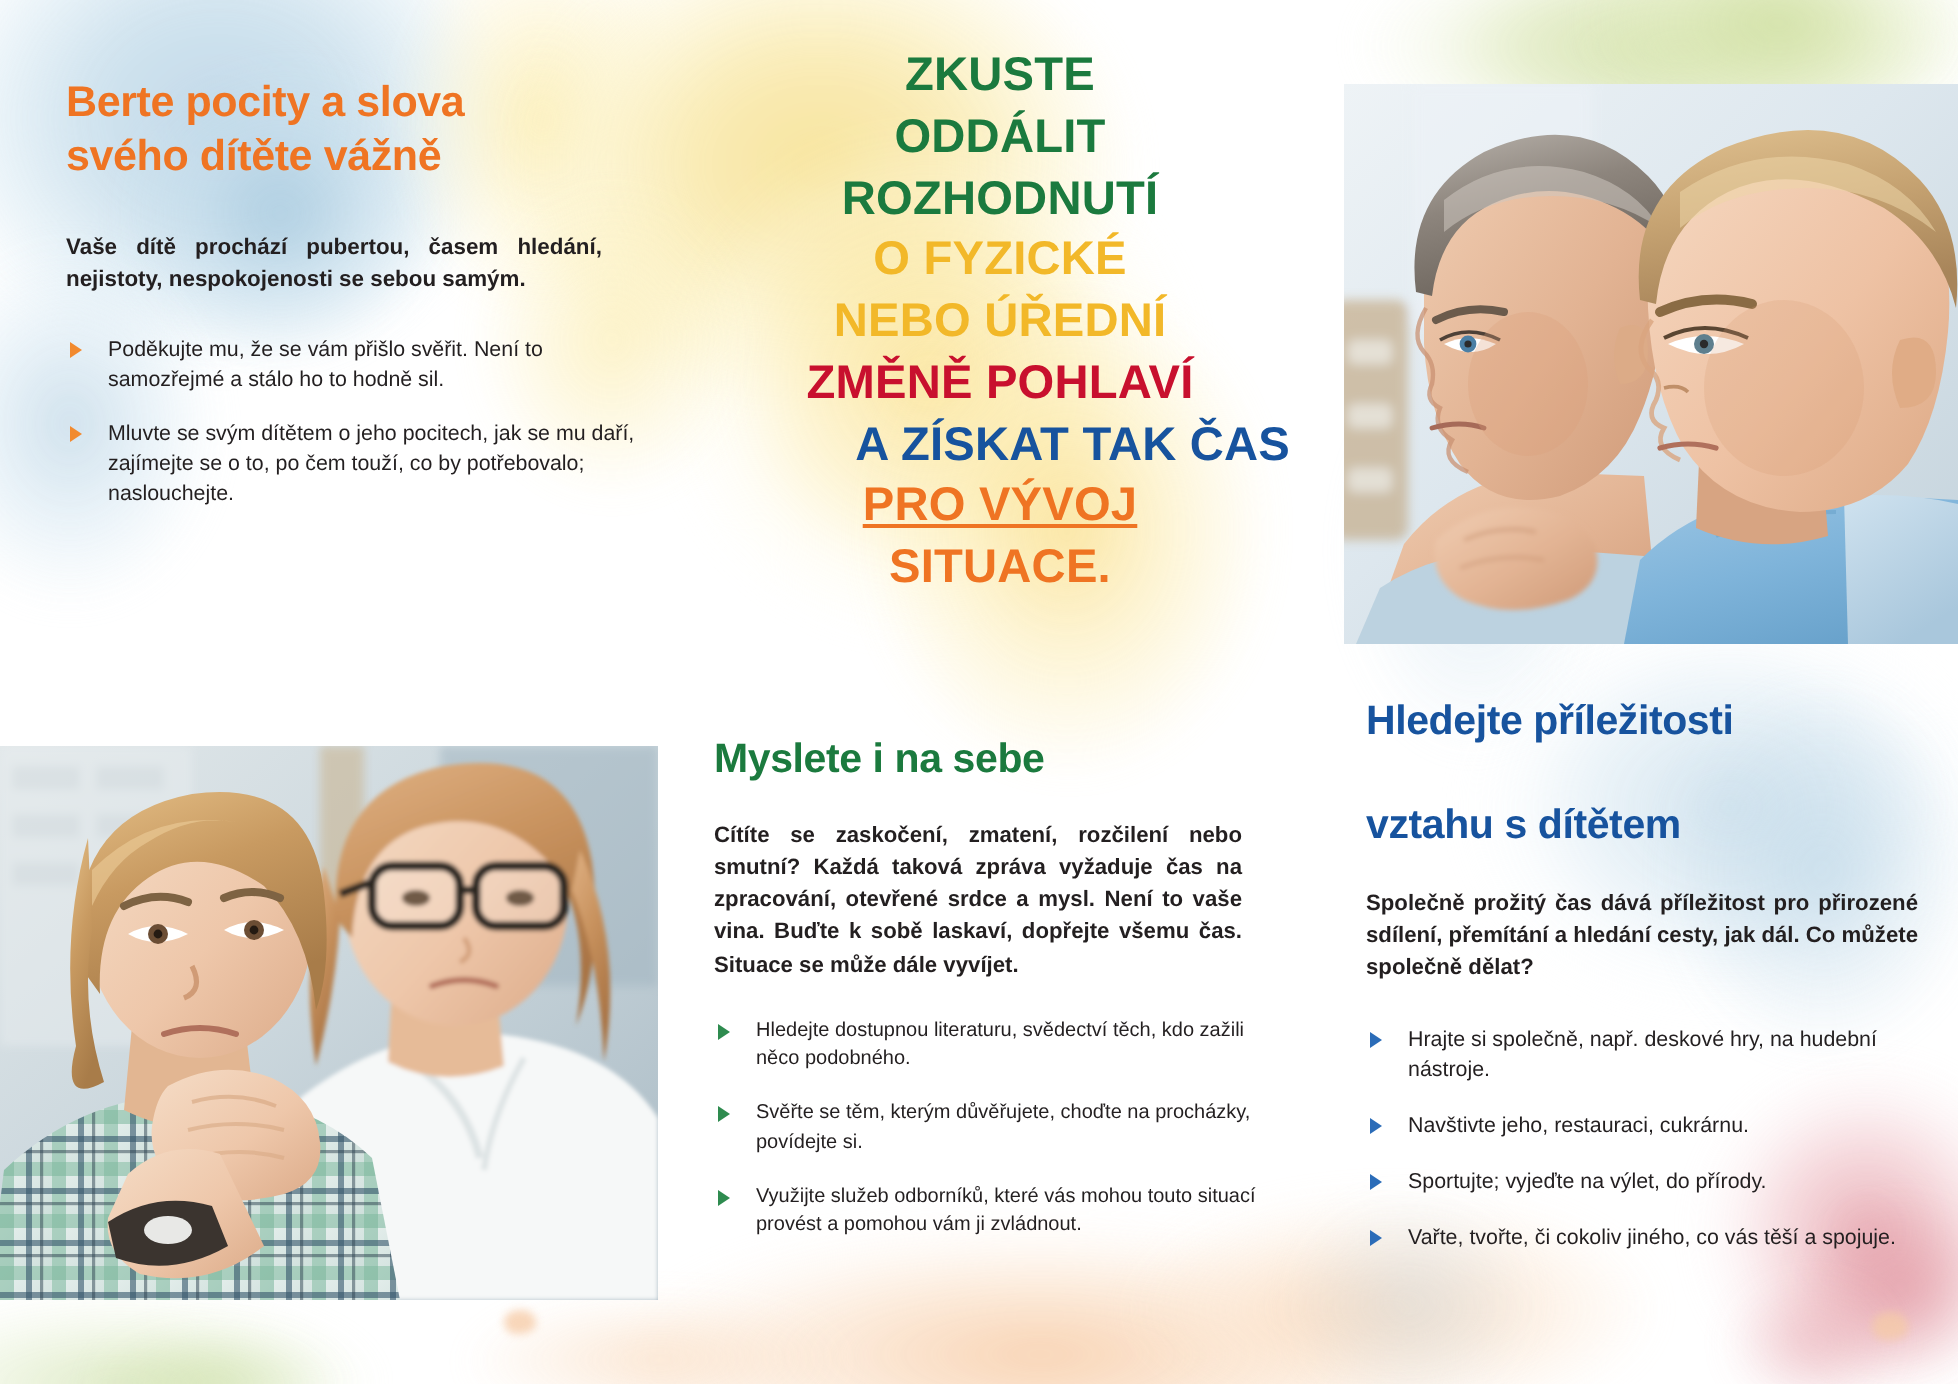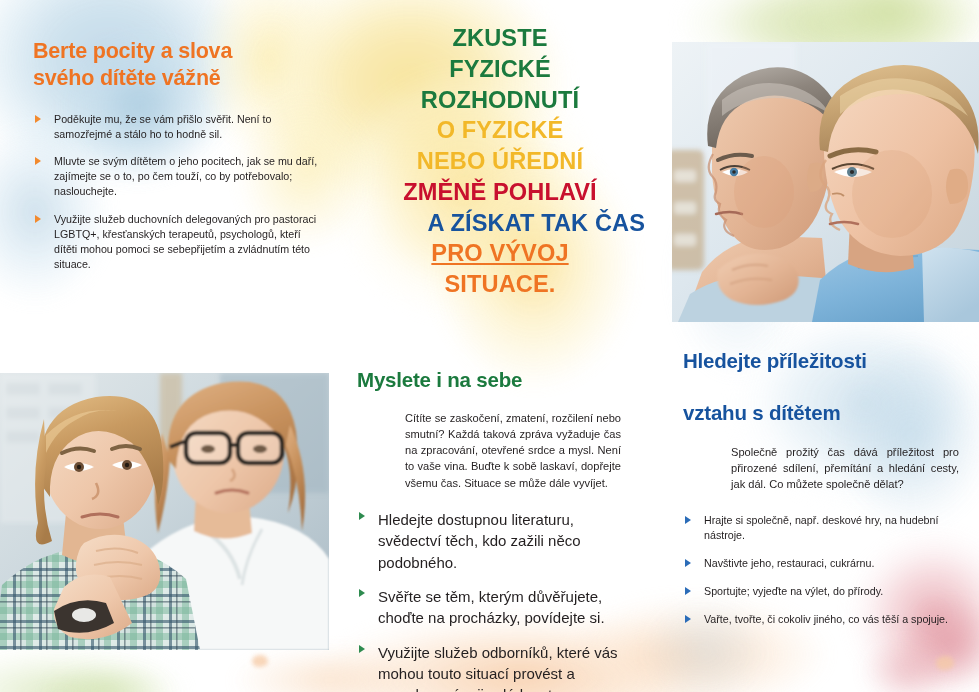--- a/index.html
+++ b/index.html
@@ -242,34 +242,33 @@
   .head-green {
     color: #1b7a3e;
     font-size: 20.5px;
     font-weight: bold;
     line-height: 1.2;
     letter-spacing: -0.2px;
   }
   .body-bold {
     color: #231f20;
     font-size: 11.1px;
-    font-weight: normal;
+    font-weight: bold;
     line-height: 1.47;
     margin-top: 17px;
     text-align: justify;
-    margin-left: 48px;
   }
   ul.bullets-green {
     list-style: none;
     margin-top: 18px;
   }
   ul.bullets-green li {
     position: relative;
     padding-left: 21px;
-    font-size: 15px;
+    font-size: 10px;
     line-height: 1.42;
     color: #231f20;
     margin-bottom: 13px;
     width: 252px;
   }
   ul.bullets-green li .tri {
     position: absolute;
     left: 2px; top: 3px;
     width: 0; height: 0;
     border-left: 6px solid #2e8b4f;
@@ -614,39 +613,36 @@
     </svg>
   </div>
 
   <div class="content">
 
     <div class="col-left">
       <h2 class="head-orange">
         <span>Berte pocity a slova</span><br>
         <span>svého dítěte vážně</span>
       </h2>
+      <p class="lead">Vaše dítě prochází pubertou, časem hledání, nejistoty, nespokojenosti se sebou samým.</p>
       <ul class="bullets">
         <li>
           <span class="tri"></span>
           <b>Poděkujte</b><span> mu, že se vám přišlo svěřit. Není to samozřejmé a stálo ho to hodně sil.</span>
         </li>
         <li>
           <span class="tri"></span>
           <b>Mluvte</b><span> se svým dítětem o jeho pocitech, jak se mu daří, zajímejte se o to, po čem touží, co by potřebovalo; </span><b>naslouchejte</b><span>.</span>
-        </li>
-        <li>
-          <span class="tri"></span>
-          <b>Využijte služeb</b><span> duchovních delegovaných pro pastoraci LGBTQ+, křesťanských terapeutů, psychologů, kteří dítěti mohou pomoci se sebepřijetím a zvládnutím této situace.</span>
         </li>
       </ul>
     </div>
 
     <div class="col-center-head">
       <span class="l" style="color: rgb(27, 122, 62); text-align: center;">ZKUSTE</span>
-      <span class="l" style="color: rgb(27, 122, 62);">FYZICKÉ</span>
+      <span class="l" style="color: rgb(27, 122, 62);">ODDÁLIT</span>
       <span class="l" style="color: rgb(27, 122, 62);">ROZHODNUTÍ</span>
       <span class="l" style="color: rgb(242, 184, 41);">O FYZICKÉ</span>
       <span class="l" style="color: rgb(242, 184, 41);">NEBO ÚŘEDNÍ</span>
       <span class="l" style="color: rgb(200, 16, 46);">ZMĚNĚ POHLAVÍ</span>
       <span class="l" style="color: rgb(23, 83, 158); text-align: right;">A ZÍSKAT TAK ČAS</span>
       <span class="l" style="color: rgb(239, 116, 35); text-decoration: underline;">PRO VÝVOJ</span>
       <span class="l" style="color: rgb(239, 116, 35);">SITUACE.</span>
     </div>
 
     <div class="col-mid">

